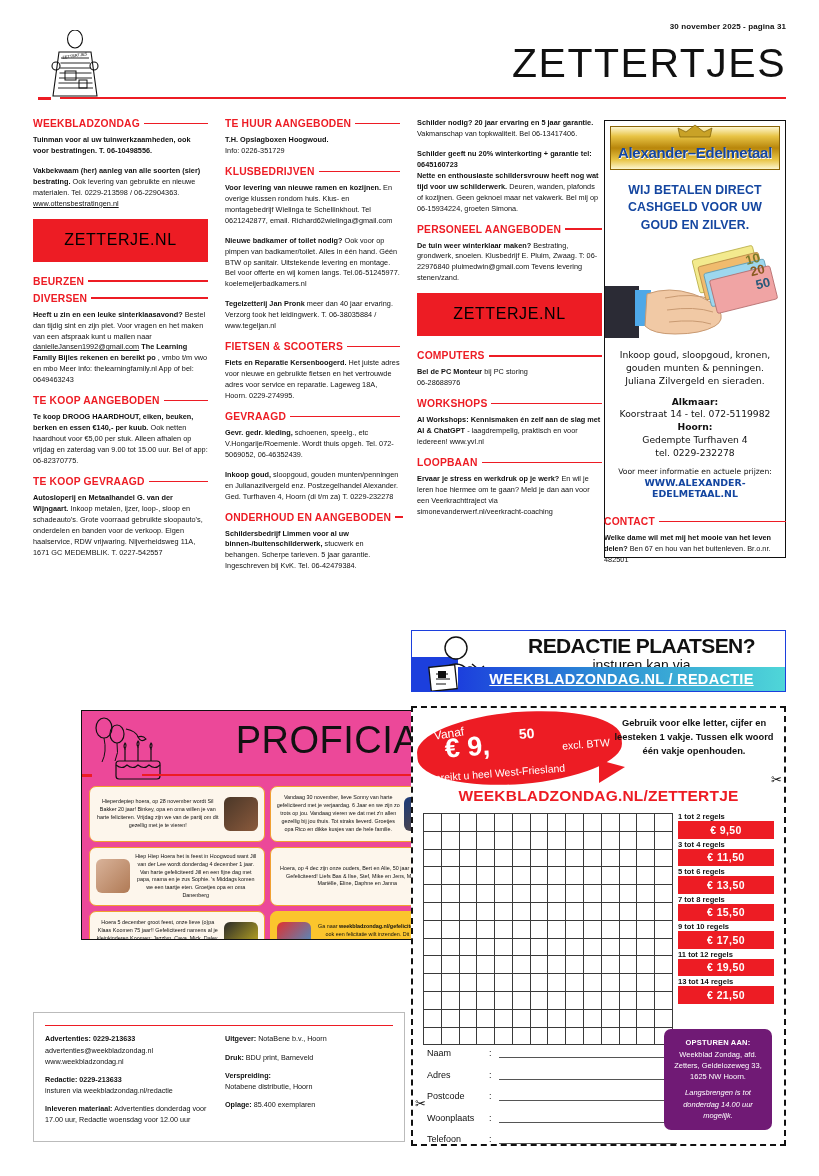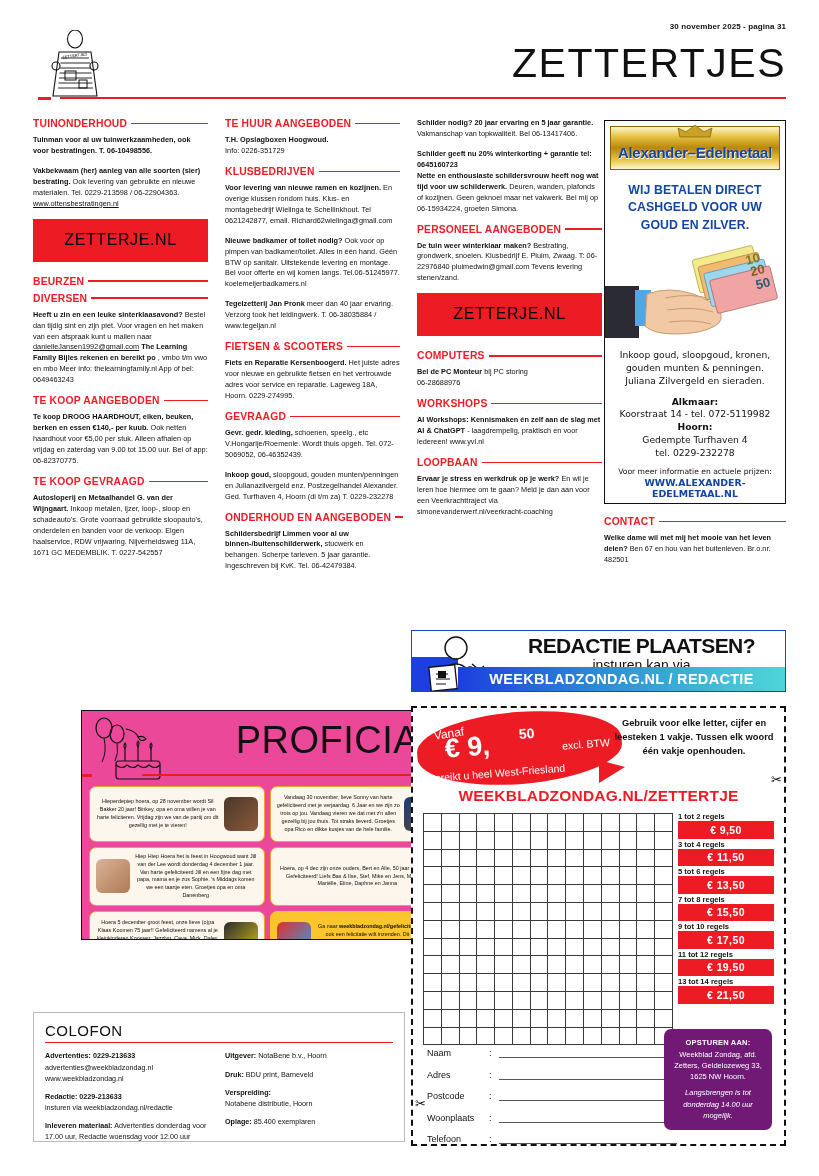--- a/index.html
+++ b/index.html
@@ -56,21 +56,21 @@
 
   .zetterje-banner {
     background: #ed1c24; color: #000000; text-align: center;
     font-size: 16px; font-weight: 400; letter-spacing: .6px;
     padding: 12px 0 13px; margin: 6px 0 14px;
   }
   .col3-banner { margin-top: 4px; }
 
   
   .gold-ad {
-    position: absolute; left: 604px; top: 120px; width: 182px; height: 384px;
+    position: absolute; left: 604px; top: 120px; width: 182px; height: 438px;
     border: 1.2px solid #111; background: #fff; overflow: hidden;
   }
   .gold-bar {
     margin: 5px 5px 0; height: 44px;
     background: linear-gradient(180deg,#fdf6cf 0%,#e8c445 22%,#b8860b 50%,#e8c445 78%,#fdf6cf 100%);
     border: 1px solid #8a6508; display: flex; align-items: center; justify-content: center;
     position: relative;
   }
   .gold-bar .crown { position: absolute; top: -3px; left: 50%; transform: translateX(-50%); }
   .gold-bar .brand {
@@ -108,21 +108,21 @@
     font-size: 21px; font-weight: bold; letter-spacing: -.6px; color: #111;
   }
   .redactie .t2 {
     position: absolute; left: 92px; top: 26px; right: 6px; text-align: center;
     font-size: 14px; color: #111; font-weight: 300;
   }
   .redactie .t3 {
     position: absolute; left: 46px; bottom: 0; right: 0; height: 24px;
     background: linear-gradient(90deg,#1c3fdd 0%,#2d8fd4 45%,#4fd6d8 100%);
     color: #fff; font-size: 14.5px; font-weight: bold; letter-spacing: .3px;
-    display: flex; align-items: center; justify-content: center;
+    display: flex; align-items: center; justify-content: center; text-decoration: underline;
   }
 
   
   .proficiat {
     position: absolute; left: 33px; top: 710px; width: 372px; height: 230px;
     border: 1px solid #111; background: #ec4899; overflow: hidden; margin-left: 48px;
   }
   .proficiat-head { position: relative; height: 75px; }
   .proficiat-title {
     position: absolute; right: 12px; top: 8px; font-size: 38px; color: #111; letter-spacing: .5px;
@@ -223,21 +223,21 @@
       <rect x="34" y="50" width="8" height="8" fill="none" stroke="#111" stroke-width="1"></rect>
       <circle cx="11" cy="36" r="4" fill="none" stroke="#111" stroke-width="1.1"></circle>
       <circle cx="49" cy="36" r="4" fill="none" stroke="#111" stroke-width="1.1"></circle>
       <text x="30" y="27" font-size="4" text-anchor="middle" fill="#111" transform="rotate(-8 30 27)">ZETTERTJES</text>
     </svg>
   </div>
 
   <div class="classifieds">
     <div class="col" id="col0">
         <div class="cat-head">
-          <span class="txt">TUINONDERHOUD</span>
+          <span class="txt">WEEKBLADZONDAG</span>
           <span class="line"></span>
         </div>
         <div class="ad"><b>Tuinman voor al uw tuinwerkzaamheden, ook voor bestratingen. T. 06-10498556.</b></div>
         <div class="ad"><b>Vakbekwaam (her) aanleg van alle soorten (sier) bestrating.</b> Ook levering van gebruikte en nieuwe materialen. Tel. 0229-213598 / 06-22904363. <u>www.ottensbestratingen.nl</u></div>
         <div class="zetterje-banner">ZETTERJE.NL</div>
         <div class="cat-head">
           <span class="txt">BEURZEN</span>
           <span class="line"></span>
         </div>
         <div class="cat-head">
@@ -416,21 +416,20 @@
           <div class="photo" style="background: linear-gradient(135deg, rgb(42, 42, 42) 0%, rgb(216, 192, 32) 100%);"></div>
         </div>
         <div class="greet yellow">
           <div class="photo" style="background: linear-gradient(135deg, rgb(224, 48, 48) 0%, rgb(48, 160, 224) 100%);"></div>
           <div class="txt">Ga naar <b>weekbladzondag.nl/gefeliciteerd</b> als u ook een felicitatie wilt inzenden. Dit kan tot woensdag 12.00 uur. Hier vindt u ook de voorwaarden. Max. 18 stuks Vol=vol</div>
         </div>
       </div>
   </div>
 
   <div class="colofon">
-    <h2>COLOFON</h2>
     <div class="rule"></div>
     <div class="cols">
       <div id="colofon-left">
           <div class="blk"><b>Advertenties: 0229-213633</b><br>advertenties@weekbladzondag.nl<br>www.weekbladzondag.nl</div>
           <div class="blk"><b>Redactie: 0229-213633</b><br>insturen via weekbladzondag.nl/redactie</div>
           <div class="blk"><b>Inleveren materiaal:</b> Advertenties donderdag voor 17.00 uur, Redactie woensdag voor 12.00 uur</div>
         </div>
       <div id="colofon-right">
           <div class="blk"><b>Uitgever:</b> NotaBene b.v., Hoorn</div>
           <div class="blk"><b>Druk:</b> BDU print, Barneveld</div>

